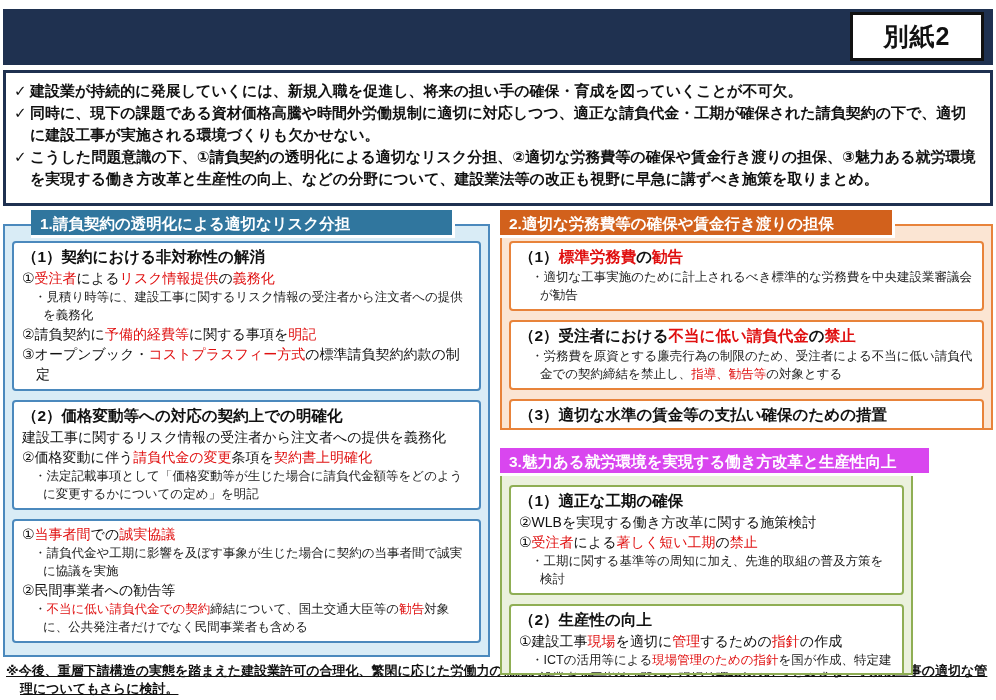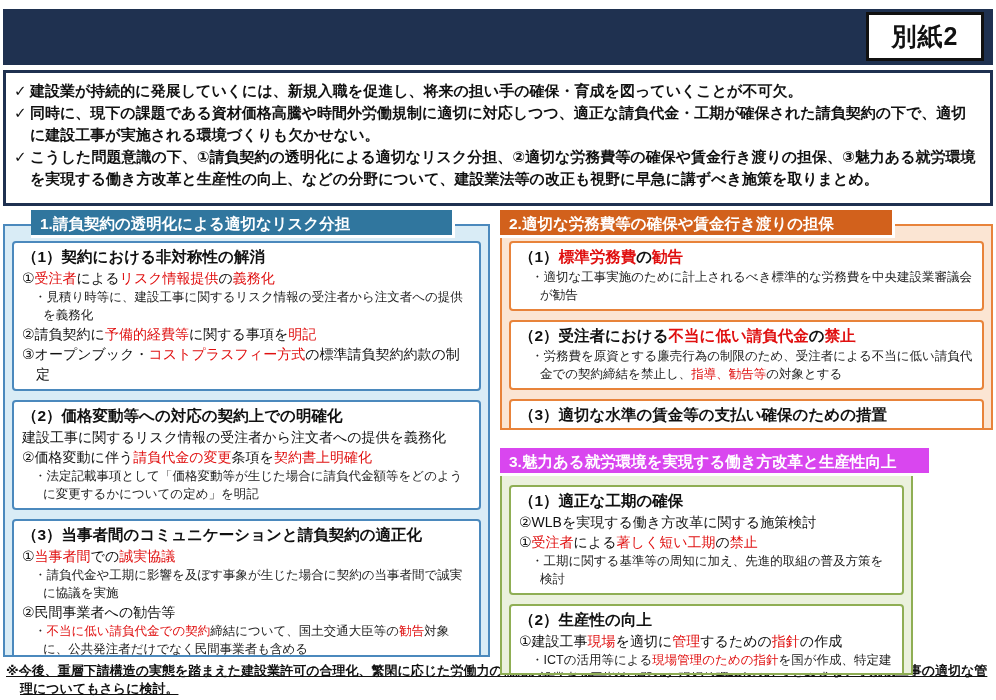--- a/index.html
+++ b/index.html
@@ -4,21 +4,21 @@
 <style>
   * { margin:0; padding:0; box-sizing:border-box; }
   html,body { background:#fff; }
   body { font-family:"Liberation Sans","DejaVu Sans",sans-serif; color:#111; }
   .page { position:relative; width:996px; height:700px; background:#fff; overflow:hidden; }
 
   
   .title-band { position:absolute; left:3px; top:9px; width:990px; height:56px;
     background:#1f3150; display:flex; align-items:center; justify-content:center; }
   .title-text { text-align:center; color:#fff; font-weight:bold; font-size:16.5px; line-height:1.4; }
-  .attachment-box { position:absolute; right:9px; top:3px; width:118px; height:49px;
+  .attachment-box { position:absolute; right:9px; top:3px; width:134px; height:49px;
     background:#fff; border:3px solid #111; display:flex; align-items:center; justify-content:center;
     font-size:25px; font-weight:bold; color:#111; letter-spacing:1px; }
 
   
   .intro-box { position:absolute; left:3px; top:70px; width:990px; height:136px;
     background:#fff; border:3px solid #1f3150; padding:7px 10px 0 8px; overflow:hidden; }
   .check-item { display:flex; font-size:15px; font-weight:600; line-height:22px; color:#111; }
   .check { flex:0 0 16px; }
 
   
@@ -82,21 +82,20 @@
       <div class="line item"><span>②請負契約に</span><span class="c-r">予備的経費等</span><span>に関する事項を</span><span class="c-r">明記</span></div>
       <div class="line item"><span>③オープンブック・</span><span class="c-r">コストプラスフィー方式</span><span>の標準請負契約約款の制定</span></div>
     </div>
     <div class="sbox b-blue">
       <div class="sbox-title">（2）価格変動等への対応の契約上での明確化</div>
       <div class="line item">建設工事に関するリスク情報の受注者から注文者への提供を義務化</div>
       <div class="line item"><span>②価格変動に伴う</span><span class="c-r">請負代金の変更</span><span>条項を</span><span class="c-r">契約書上</span><span class="c-r">明確化</span></div>
       <div class="line sub">・法定記載事項として「価格変動等が生じた場合に請負代金額等をどのように変更するかについての定め」を明記</div>
     </div>
     <div class="sbox b-blue">
-      <div class="sbox-title">（3）当事者間のコミュニケーションと請負契約の適正化</div>
       <div class="line item"><span>①</span><span class="c-r">当事者間</span><span>での</span><span class="c-r">誠実協議</span></div>
       <div class="line sub">・請負代金や工期に影響を及ぼす事象が生じた場合に契約の当事者間で誠実に協議を実施</div>
       <div class="line item">②民間事業者への勧告等</div>
       <div class="line sub"><span>・</span><span class="c-r">不当に低い請負代金での契約</span><span>締結について、国土交通大臣等の</span><span class="c-r">勧告</span><span>対象に、公共発注者だけでなく民間事業者も含める</span></div>
 
     </div>
   </div>
 
   <div class="col-header hdr-orange">2.適切な労務費等の確保や賃金行き渡りの担保</div>
   <div class="container cont-orange">

